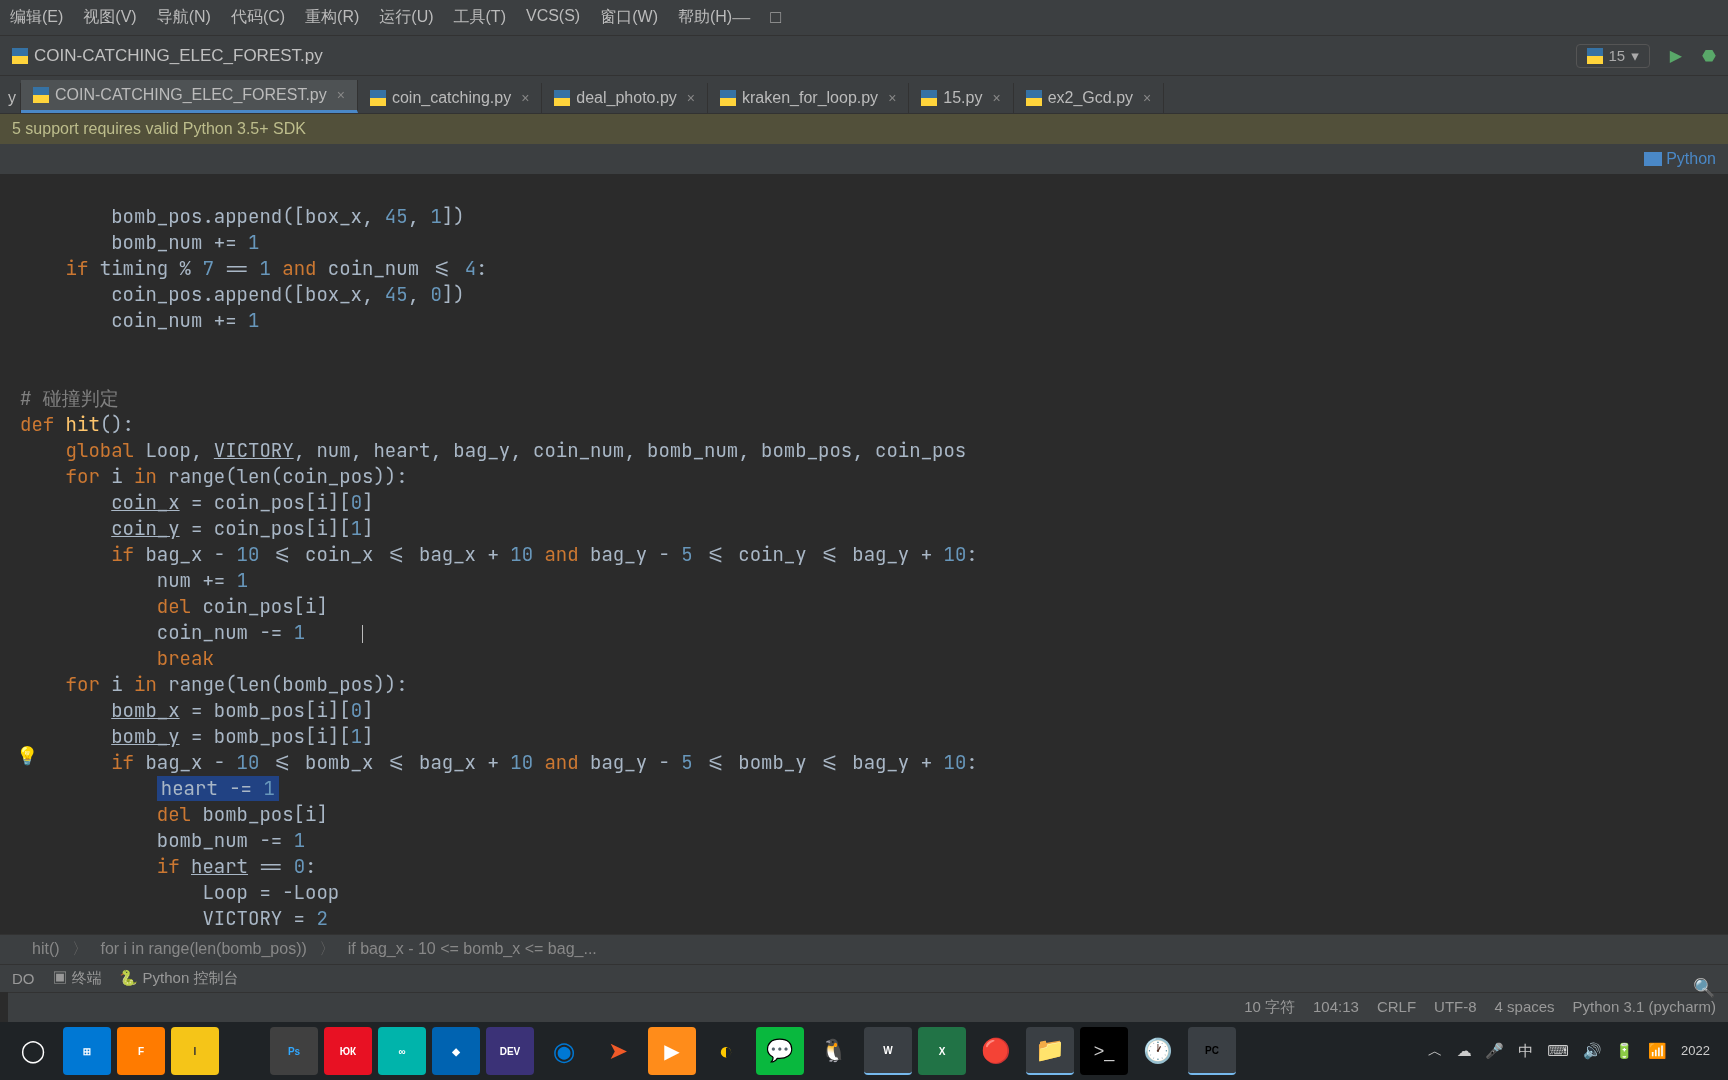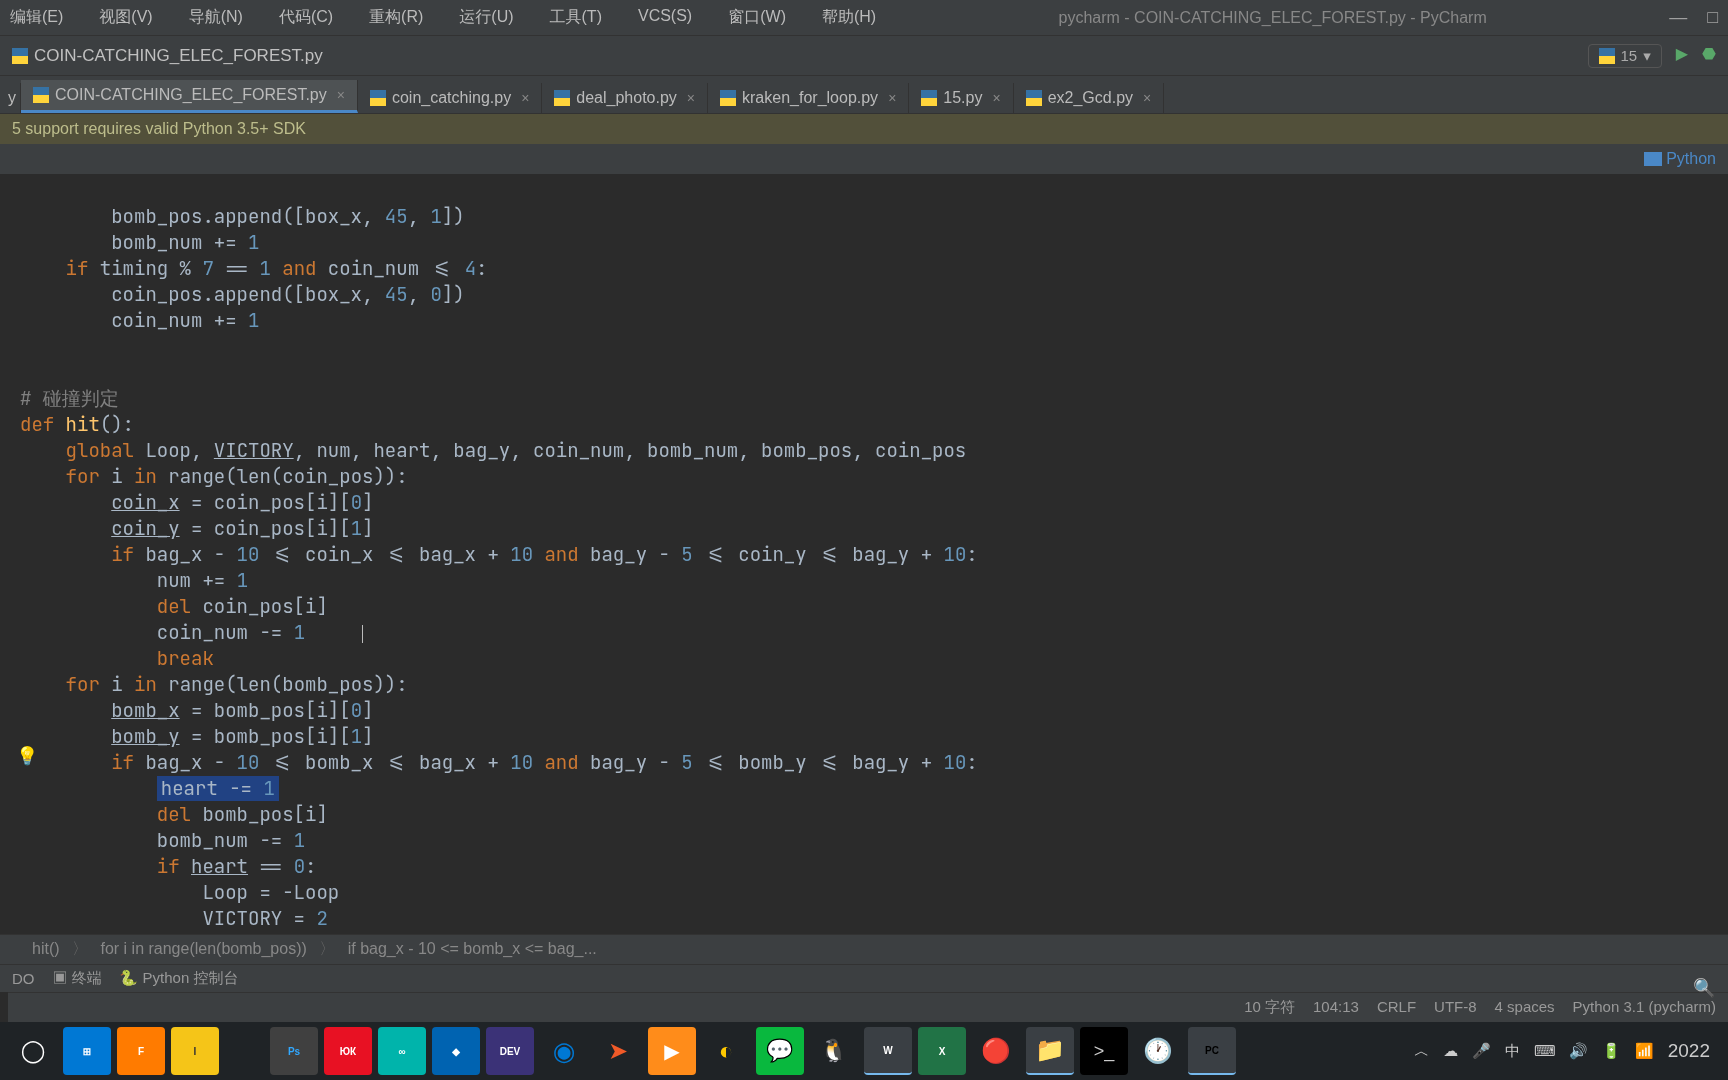--- a/index.html
+++ b/index.html
@@ -15,21 +15,21 @@
 .title-bar {
   background: #3c3f41;
   height: 36px;
   display: flex;
   align-items: center;
   padding: 0 10px;
   border-bottom: 1px solid #323232;
 }
 .menu-bar {
   display: flex;
-  gap: 36px;
+  gap: 20px;
 }
 .menu-item {
   color: #bbbbbb;
   font-size: 16px;
   cursor: pointer;
 }
 .title-text {
   flex: 1;
   text-align: center;
   color: #888;
@@ -58,22 +58,22 @@
 }
 .py-icon {
   width: 16px;
   height: 16px;
   display: inline-block;
 }
 .py-icon svg { width: 16px; height: 16px; }
 .right-controls {
   margin-left: auto;
   display: flex;
-  align-items: flex-start;
-  gap: 14px;
+  align-items: center;
+  gap: 20px;
 }
 .py-selector {
   border: 1px solid #555;
   border-radius: 4px;
   padding: 2px 10px;
   display: flex;
   align-items: center;
   gap: 6px;
   color: #aaa;
   font-size: 15px;
@@ -236,21 +236,21 @@
   margin-left: auto;
   display: flex;
   align-items: center;
   gap: 14px;
   color: #ccc;
   font-size: 15px;
   padding-right: 12px;
 }
 .tray-time {
   text-align: right;
-  font-size: 19px;
+  font-size: 13px;
   line-height: 16px;
 }
 .ti-label {
   font-size: 10px;
   font-weight: bold;
 }
 .ti-win { background:#0078d4; color:#fff; }
 .ti-word { background:#2b579a; color:#fff; }
 .ti-excel { background:#217346; color:#fff; }
 .ti-ps { background:#404040; color:#31a8ff;margin-left:48px; }
@@ -285,21 +285,20 @@
     <span class="menu-item">视图(V)</span>
     <span class="menu-item">导航(N)</span>
     <span class="menu-item">代码(C)</span>
     <span class="menu-item">重构(R)</span>
     <span class="menu-item">运行(U)</span>
     <span class="menu-item">工具(T)</span>
     <span class="menu-item">VCS(S)</span>
     <span class="menu-item">窗口(W)</span>
     <span class="menu-item">帮助(H)</span>
   </div>
-  <div class="title-text">pycharm - COIN-CATCHING_ELEC_FOREST.py - PyCharm</div>
   <div class="window-controls">
     <span>—</span>
     <span>□</span>
   </div>
 </div>
 
 <div class="sub-title-bar">
   <div class="file-label">
     <span class="py-icon">
       <svg viewBox="0 0 16 16">

